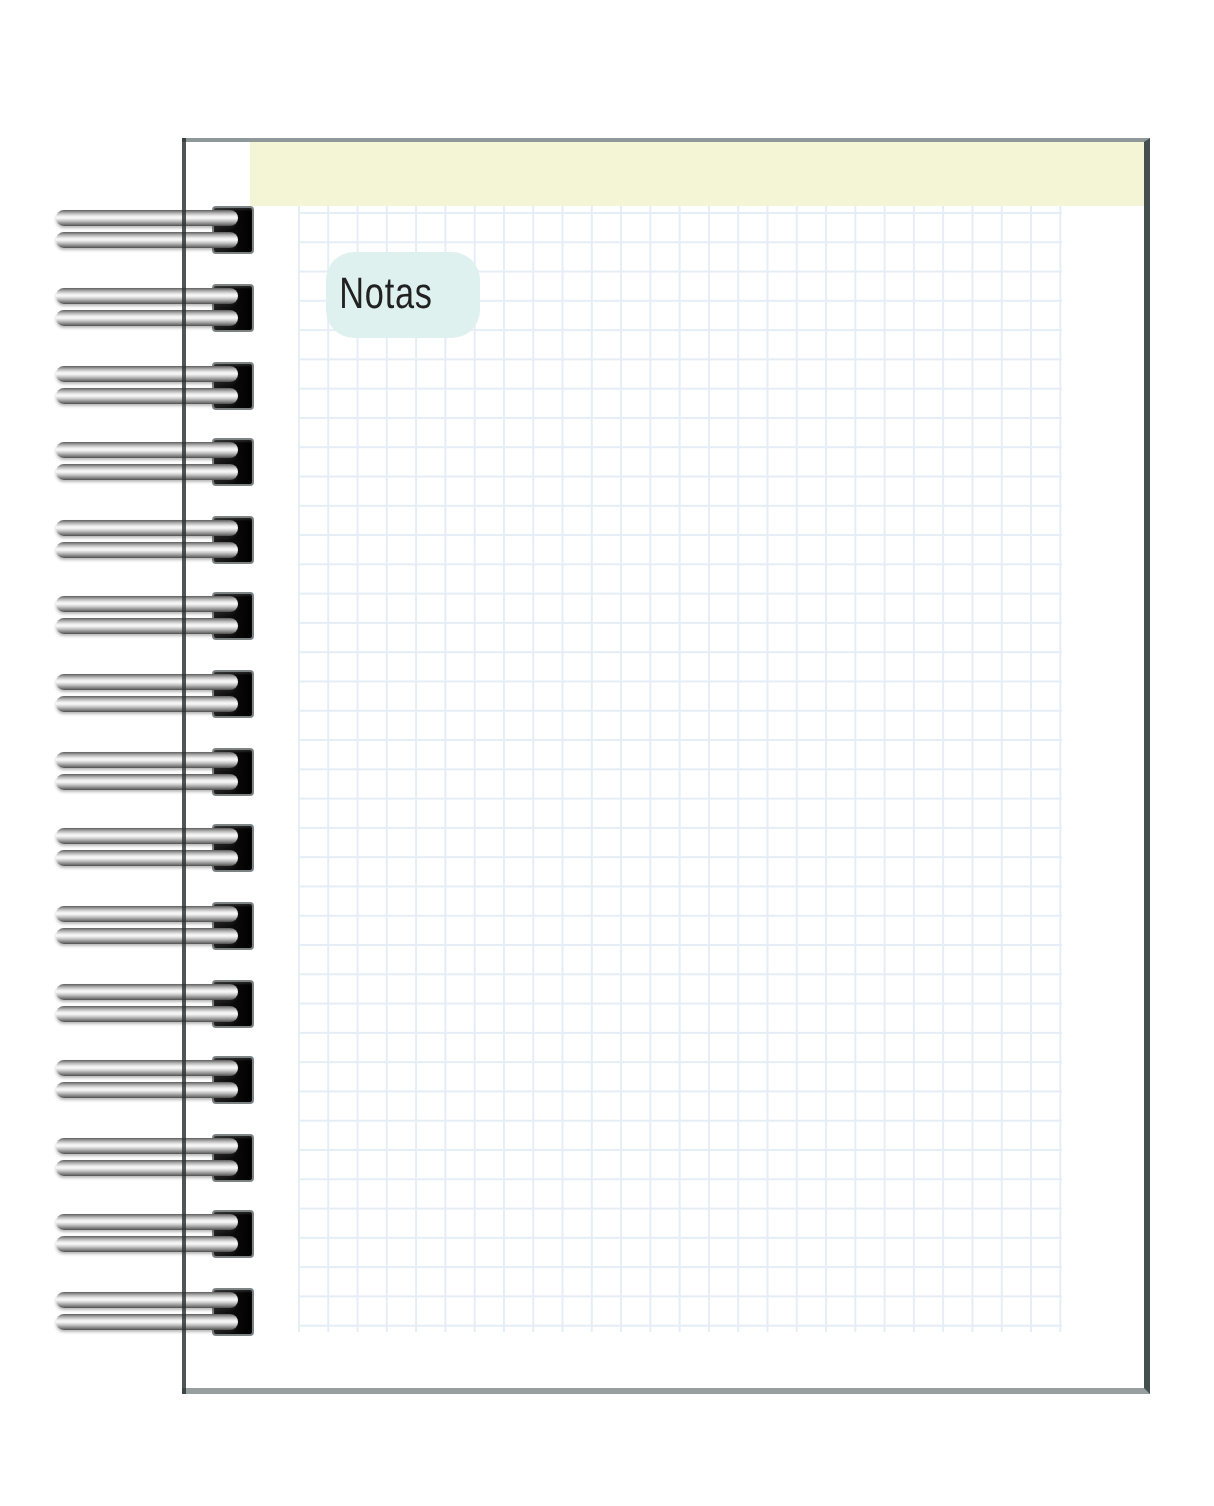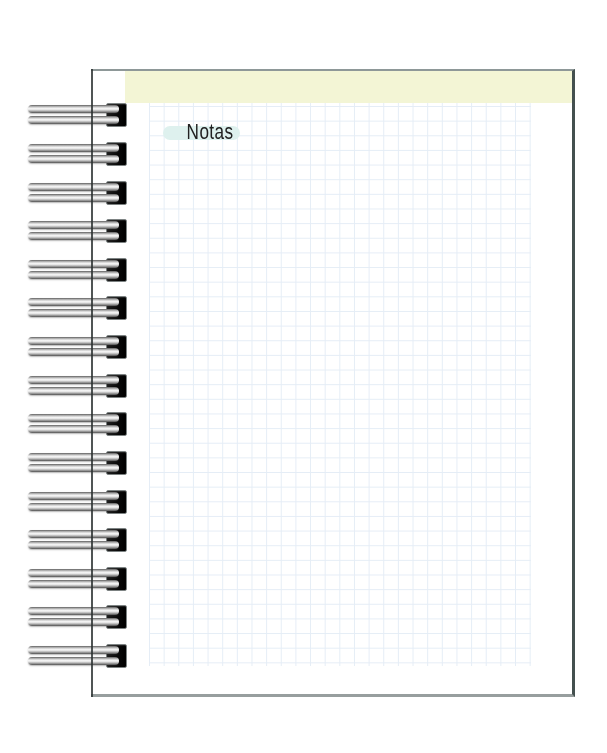--- a/index.html
+++ b/index.html
@@ -51,26 +51,26 @@
     background-color: #ffffff;
     z-index: 2;
   }
 
   
   .badge {
     position: absolute;
     left: 163px;
     top: 126px;
     width: 77px;
-    height: 14px;
+    height: 43px;
     border-radius: 14px;
     z-index: 3;
     display: flex;
     align-items: center;
-    justify-content: flex-end;
+    justify-content: flex-start;
   }
   .badge span {
     display: inline-block;
     font-size: 22px;
     line-height: 1;
     letter-spacing: 0.5px;
     transform: scaleX(0.78);
     transform-origin: center;
     padding-bottom: 2px;
   }

